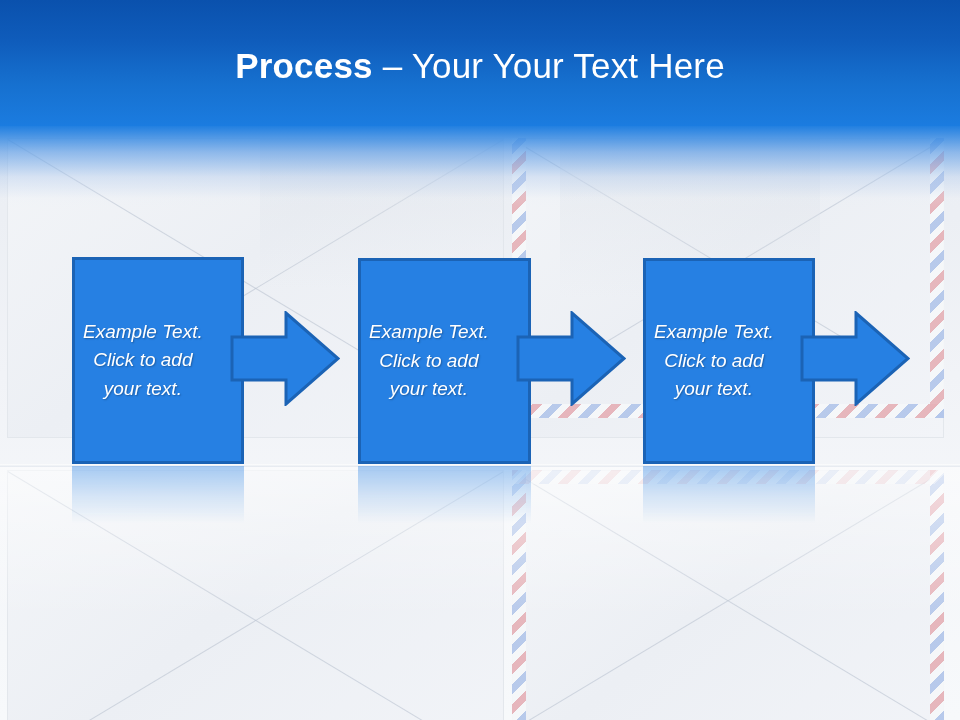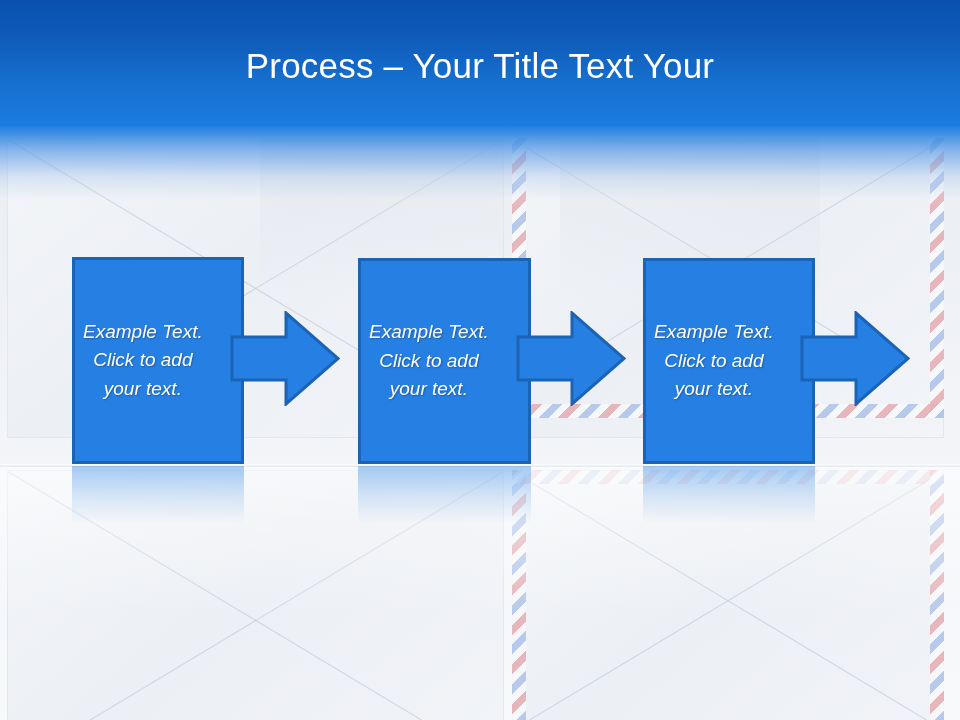--- a/index.html
+++ b/index.html
@@ -122,21 +122,21 @@
     top: 46px;
     width: 960px;
     text-align: center;
     color: #ffffff;
     font-size: 35px;
     line-height: 40px;
     letter-spacing: .2px;
     white-space: nowrap;
     z-index: 6;
   }
-  .title .strong { font-weight: normal; }
+  .title .strong { font-weight: bold; }
   .title .light  { font-weight: normal; }
 
   
   .stage {
     position: absolute;
     left: 0; top: 0;
     width: 960px; height: 720px;
     z-index: 4;
   }
   .pbox {
@@ -257,15 +257,15 @@
     </div>
     <div class="parrow" style="left:800px; top:311px;">
       <svg width="110" height="95" viewBox="0 0 110 95" xmlns="http://www.w3.org/2000/svg">
         <polygon points="2,26 56,26 56,2 108,47.5 56,93 56,69 2,69" fill="#2680e3" stroke="#1b63b5" stroke-width="3" stroke-linejoin="miter"></polygon>
       </svg>
     </div>
   </div>
 
   <div class="header"></div>
   <div class="header-fade"></div>
-  <div class="title"><span class="strong">Process</span><span class="light"> – </span><span class="light">Your Title Text Your</span></div>
+  <div class="title"><span class="strong">Process</span><span class="light"> – </span><span class="light">Your Your Text Here</span></div>
 
 </div>
 
 </body></html>

